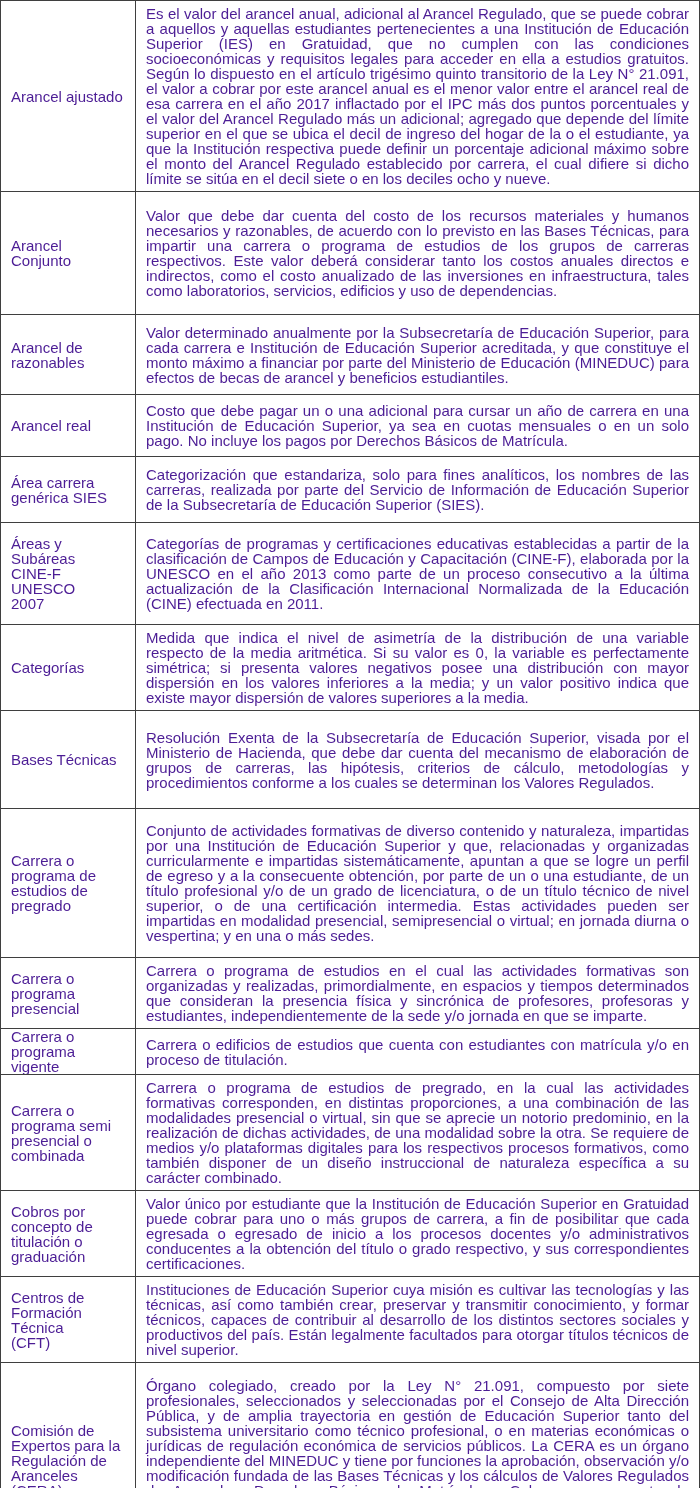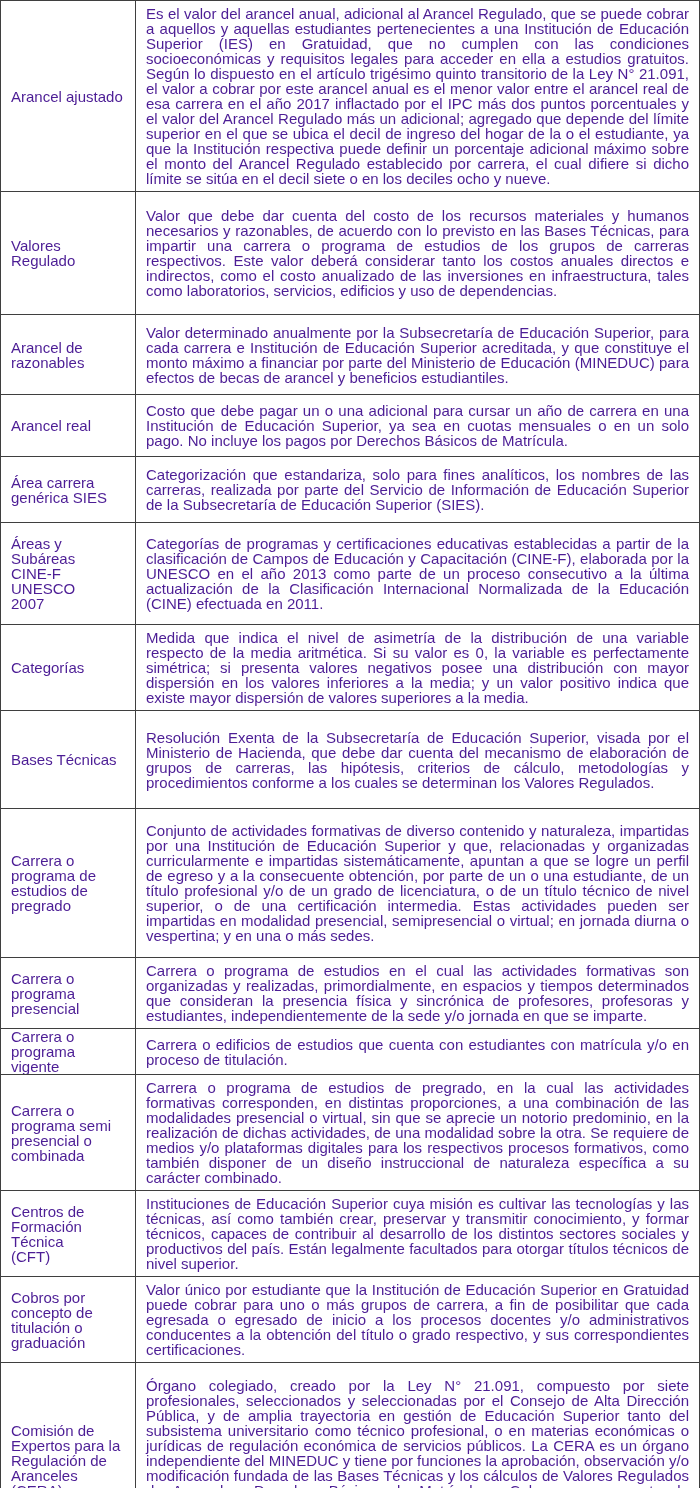--- a/index.html
+++ b/index.html
@@ -48,21 +48,21 @@
     <colgroup>
       <col style="width:135px">
       <col>
     </colgroup>
     <tbody>
       <tr style="height:179px">
         <td class="term">Arancel ajustado</td>
         <td class="def">Es el valor del arancel anual, adicional al Arancel Regulado, que se puede cobrar a aquellos y aquellas estudiantes pertenecientes a una Institución de Educación Superior (IES) en Gratuidad, que no cumplen con las condiciones socioeconómicas y requisitos legales para acceder en ella a estudios gratuitos. Según lo dispuesto en el artículo trigésimo quinto transitorio de la Ley N° 21.091, el valor a cobrar por este arancel anual es el menor valor entre el arancel real de esa carrera en el año 2017 inflactado por el IPC más dos puntos porcentuales y el valor del Arancel Regulado más un adicional; agregado que depende del límite superior en el que se ubica el decil de ingreso del hogar de la o el estudiante, ya que la Institución respectiva puede definir un porcentaje adicional máximo sobre el monto del Arancel Regulado establecido por carrera, el cual difiere si dicho límite se sitúa en el decil siete o en los deciles ocho y nueve.</td>
       </tr>
       <tr style="height:123px">
-        <td class="term">Valores Regulado</td>
+        <td class="term">Arancel Conjunto</td>
         <td class="def">Valor que debe dar cuenta del costo de los recursos materiales y humanos necesarios y razonables, de acuerdo con lo previsto en las Bases Técnicas, para impartir una carrera o programa de estudios de los grupos de carreras respectivos. Este valor deberá considerar tanto los costos anuales directos e indirectos, como el costo anualizado de las inversiones en infraestructura, tales como laboratorios, servicios, edificios y uso de dependencias.</td>
       </tr>
       <tr style="height:80px">
         <td class="term">Arancel de
 razonables</td>
         <td class="def">Valor determinado anualmente por la Subsecretaría de Educación Superior, para cada carrera e Institución de Educación Superior acreditada, y que constituye el monto máximo a financiar por parte del Ministerio de Educación (MINEDUC) para efectos de becas de arancel y beneficios estudiantiles.</td>
       </tr>
       <tr style="height:62px">
         <td class="term">Arancel real</td>
         <td class="def">Costo que debe pagar un o una adicional para cursar un año de carrera en una Institución de Educación Superior, ya sea en cuotas mensuales o en un solo pago. No incluye los pagos por Derechos Básicos de Matrícula.</td>
@@ -104,32 +104,32 @@
 programa vigente</td>
         <td class="def">Carrera o edificios de estudios que cuenta con estudiantes con matrícula y/o en proceso de titulación.</td>
       </tr>
       <tr style="height:102px">
         <td class="term">Carrera o
 programa semi
 presencial o
 combinada</td>
         <td class="def">Carrera o programa de estudios de pregrado, en la cual las actividades formativas corresponden, en distintas proporciones, a una combinación de las modalidades presencial o virtual, sin que se aprecie un notorio predominio, en la realización de dichas actividades, de una modalidad sobre la otra. Se requiere de medios y/o plataformas digitales para los respectivos procesos formativos, como también disponer de un diseño instruccional de naturaleza específica a su carácter combinado.</td>
       </tr>
-      <tr style="height:76px">
-        <td class="term">Centros de
-Formación Técnica
-(CFT)</td>
-        <td class="def">Instituciones de Educación Superior cuya misión es cultivar las tecnologías y las técnicas, así como también crear, preservar y transmitir conocimiento, y formar técnicos, capaces de contribuir al desarrollo de los distintos sectores sociales y productivos del país. Están legalmente facultados para otorgar títulos técnicos de nivel superior.</td>
-      </tr>
       <tr style="height:71px">
         <td class="term">Cobros por
 concepto de
 titulación o
 graduación</td>
         <td class="def">Valor único por estudiante que la Institución de Educación Superior en Gratuidad puede cobrar para uno o más grupos de carrera, a fin de posibilitar que cada egresada o egresado de inicio a los procesos docentes y/o administrativos conducentes a la obtención del título o grado respectivo, y sus correspondientes certificaciones.</td>
+      </tr>
+      <tr style="height:76px">
+        <td class="term">Centros de
+Formación Técnica
+(CFT)</td>
+        <td class="def">Instituciones de Educación Superior cuya misión es cultivar las tecnologías y las técnicas, así como también crear, preservar y transmitir conocimiento, y formar técnicos, capaces de contribuir al desarrollo de los distintos sectores sociales y productivos del país. Están legalmente facultados para otorgar títulos técnicos de nivel superior.</td>
       </tr>
       <tr style="height:195px">
         <td class="term">Comisión de
 Expertos para la
 Regulación de
 Aranceles (CERA)</td>
         <td class="def">Órgano colegiado, creado por la Ley N° 21.091, compuesto por siete profesionales, seleccionados y seleccionadas por el Consejo de Alta Dirección Pública, y de amplia trayectoria en gestión de Educación Superior tanto del subsistema universitario como técnico profesional, o en materias económicas o jurídicas de regulación económica de servicios públicos. La CERA es un órgano independiente del MINEDUC y tiene por funciones la aprobación, observación y/o modificación fundada de las Bases Técnicas y los cálculos de Valores Regulados de Aranceles, Derechos Básicos de Matrícula y Cobros por concepto de Titulación o Graduación propuestos por la Subsecretaría de Educación Superior (SUBESUP), así como emitir informes sobre otros requerimientos de opinión o asesoría técnica solicitados por el MINEDUC a través de la Subsecretaría.</td>
       </tr>
     </tbody>
   </table>

